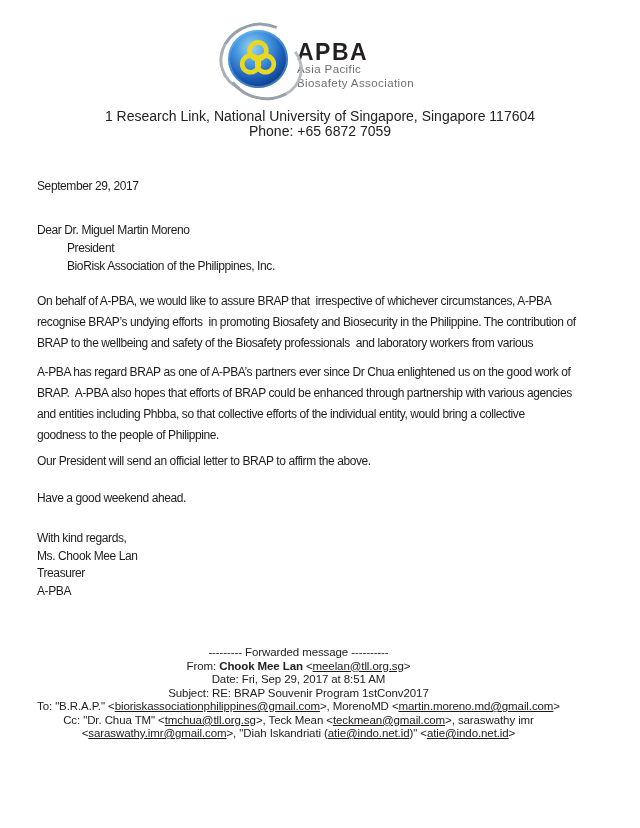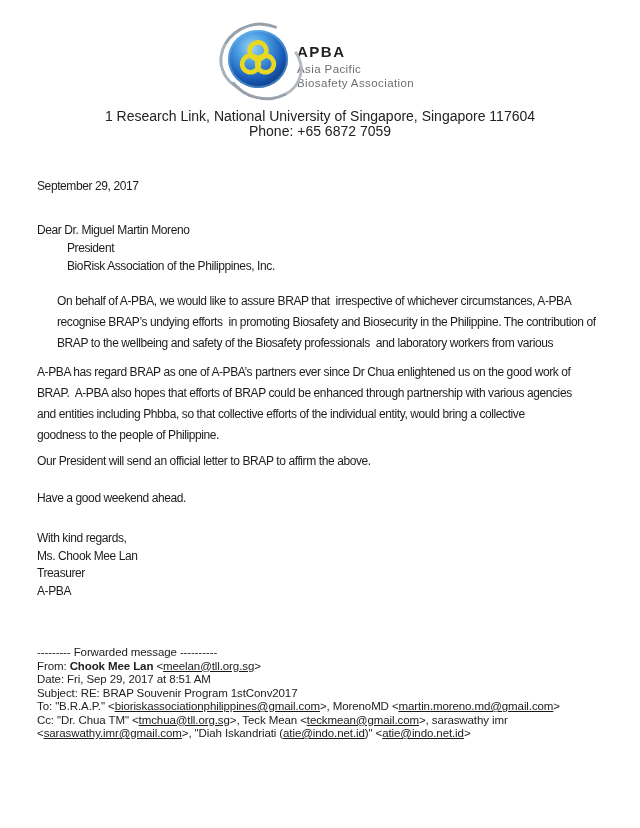--- a/index.html
+++ b/index.html
@@ -42,21 +42,21 @@
     border-top-color: #97a1ab; border-left-color: #a8b0b8;
     transform: rotate(-18deg);
   }
   .orbit2 {
     width: 72px; height: 60px; left: -3px; top: 4px;
     border-bottom-color: #97a1ab; border-right-color: #b3bac1;
     transform: rotate(12deg);
   }
   .logo-text { padding-top: 11px; }
   .logo-acronym {
-    font-size: 15px;
+    font-size: 23px;
     font-weight: 700;
     color: #231f20;
     letter-spacing: 1.5px;
     line-height: 22px;
   }
   .logo-tagline {
     font-size: 11.5px;
     font-weight: 400;
     color: #6d6e71;
     letter-spacing: 0.4px;
@@ -75,38 +75,38 @@
 
   
   .body-text { font-size: 12px; letter-spacing: -0.4px; color: #1c1c1c; }
 
   .date-line { position: absolute; left: 37px; top: 179px; }
   .salutation { position: absolute; left: 37px; top: 221px; line-height: 18px; }
   .salutation .indent { padding-left: 30px; }
 
   .paragraphs { position: absolute; left: 37px; top: 291px; }
   .para { line-height: 21px; }
-  .para:nth-child(1) { margin-bottom: 8px; margin-left: 20px; }
+  .para:nth-child(1) { margin-bottom: 8px; }
   .para:nth-child(2) { margin-bottom: 5px; }
   .para:nth-child(3) { margin-bottom: 16px; }
   .pline { white-space: pre; }
 
   .closing { position: absolute; left: 37px; top: 530px; line-height: 17.5px; }
 
   
   .forwarded {
     position: absolute;
     left: 37px;
     top: 646px;
     font-size: 11.5px;
     line-height: 13.5px;
     letter-spacing: -0.1px;
     color: #222222;
   }
-  .fline { white-space: pre; }
+  .fline { white-space: pre; text-align: center; }
   .fline .b { font-weight: 700; }
   .fline .link { text-decoration: underline; color: #1a1a1a; cursor: pointer; }
 </style>
 </head>
 <body>
 
 <div class="page">
 
   <header>
     <div class="logo-row">

